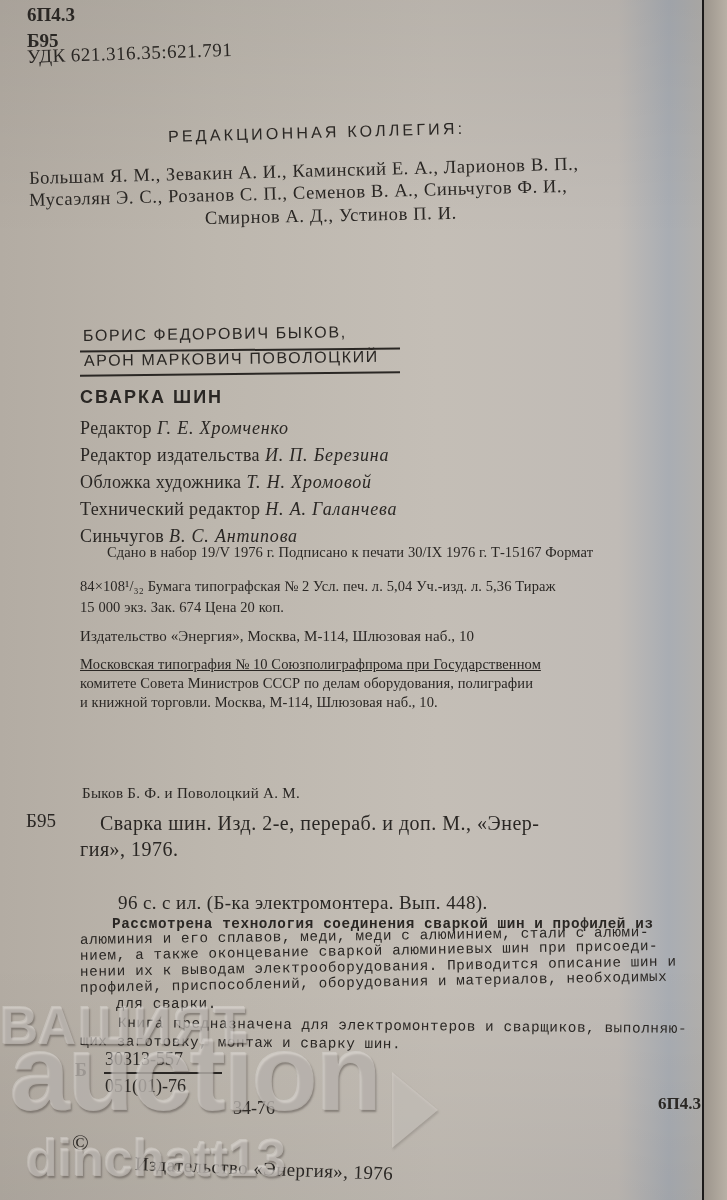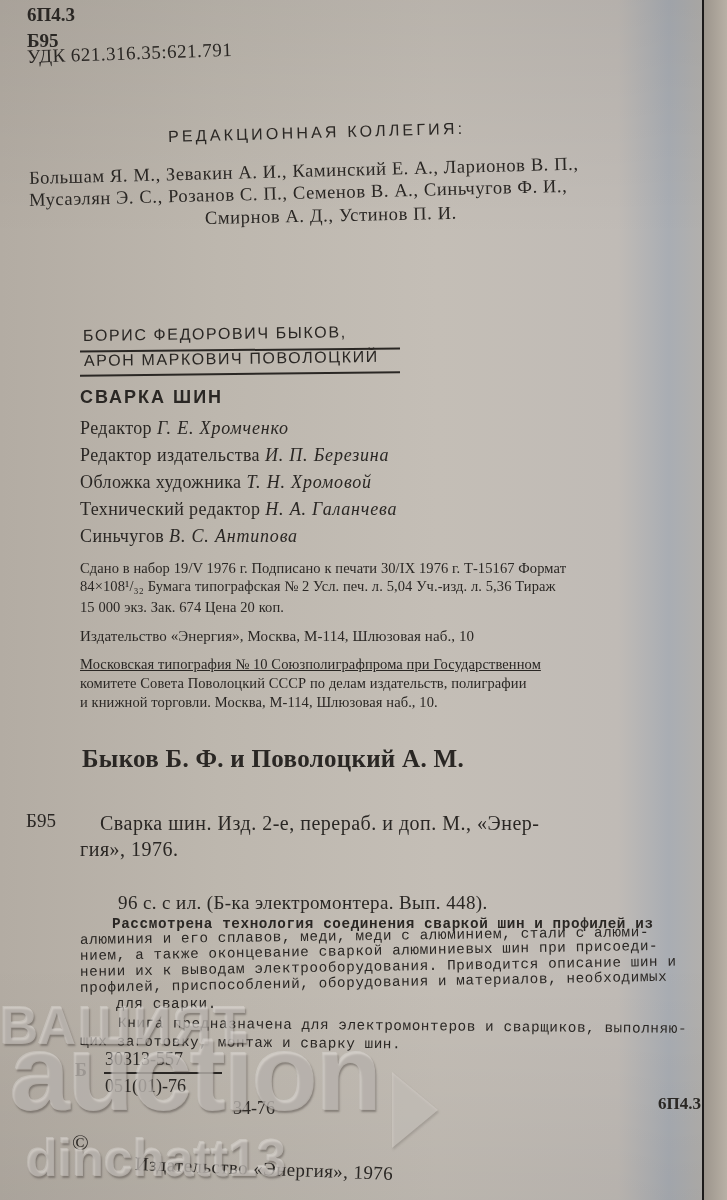--- a/index.html
+++ b/index.html
@@ -38,21 +38,21 @@
 
     .author-caps { font-family: "Liberation Sans", sans-serif; font-size: 16px; letter-spacing: 1.6px; }
     .frame-line { position: absolute; height: 2px; background: #2a2724; }
     .book-title { left: 80px; top: 387px; font-size: 18px; font-weight: bold; letter-spacing: 2px; font-family: "Liberation Sans", sans-serif; }
 
     .credit { left: 80px; font-size: 18px; letter-spacing: 0.4px; }
     .credit i { font-style: italic; letter-spacing: 0.8px; }
 
     .imprint { left: 80px; font-size: 14.5px; letter-spacing: 0.1px; }
 
-    .biblio-author { left: 82px; top: 745px; font-size: 25px; font-weight: bold; letter-spacing: 0.3px; }
+    .biblio-author { left: 82px; top: 785px; font-size: 15px; font-weight: normal; letter-spacing: 0.3px; }
     .b95 { left: 26px; top: 810px; font-size: 19px; }
     .biblio-text { left: 100px; font-size: 20px; letter-spacing: 0.5px; }
     .pages { left: 118px; top: 892px; font-size: 19px; letter-spacing: 0.4px; }
 
     .abstract { left: 80px; font-size: 14.3px; letter-spacing: 0.6px; font-family: "Liberation Mono", monospace; }
 
     .frac-b { left: 75px; top: 1060px; font-size: 18px; font-weight: bold; }
     .frac-num { left: 105px; top: 1049px; font-size: 18px; }
     .frac-line { position: absolute; left: 104px; top: 1072px; width: 118px; height: 2px; background: #2a2724; }
     .frac-den { left: 105px; top: 1076px; font-size: 18px; }
@@ -115,28 +115,28 @@
 </div>
 <div class="abs credit" style="top:499px;text-align:center;">
   <span>Технический редактор</span>
   <i>Н. А. Галанчева</i>
 </div>
 <div class="abs credit" style="top:526px;">
   <span>Синьчугов</span>
   <i>В. С. Антипова</i>
 </div>
 
-<div class="abs imprint" style="top:560px;">Сдано в набор 19/V 1976 г. Подписано к печати 30/IX 1976 г.  Т-15167 Формат</div>
+<div class="abs imprint" style="top:544px;margin-left:27px;">Сдано в набор 19/V 1976 г. Подписано к печати 30/IX 1976 г.  Т-15167 Формат</div>
 <div class="abs imprint" style="top:578px;">84×108¹/₃₂ Бумага типографская № 2  Усл. печ. л. 5,04 Уч.-изд. л. 5,36  Тираж</div>
 <div class="abs imprint" style="top:599px;">15 000 экз. Зак. 674 Цена 20 коп.</div>
 
 <div class="abs imprint" style="top:628px; font-size:15px;">Издательство «Энергия», Москва, М-114, Шлюзовая наб., 10</div>
 
 <div class="abs imprint" style="top:656px;text-decoration:underline;">Московская типография № 10 Союзполиграфпрома при Государственном</div>
-<div class="abs imprint" style="top:675px;">комитете Совета Поволоцкий СССР по делам издательств, полиграфии</div>
+<div class="abs imprint" style="top:675px;">комитете Совета Министров СССР по делам оборудования, полиграфии</div>
 <div class="abs imprint" style="top:694px;">и книжной торговли. Москва, М-114, Шлюзовая наб., 10.</div>
 
 <div class="abs biblio-author">Быков Б. Ф. и Поволоцкий А. М.</div>
 <div class="abs b95">Б95</div>
 <div class="abs biblio-text" style="top:812px;">Сварка шин. Изд. 2-е, перераб. и доп. М., «Энер-</div>
 <div class="abs biblio-text" style="left:80px; top:838px;">гия», 1976.</div>
 <div class="abs pages">96 с. с ил. (Б-ка электромонтера. Вып. 448).</div>
 
 <div class="abs abstract" style="left:112px; top:916px;font-weight:bold;">Рассмотрена технология соединения сваркой шин и профилей из</div>
 <div class="abs abstract" style="top:932px; transform: rotate(-0.8deg); transform-origin:left center;">алюминия и его сплавов, меди, меди с алюминием, стали с алюми-</div>

